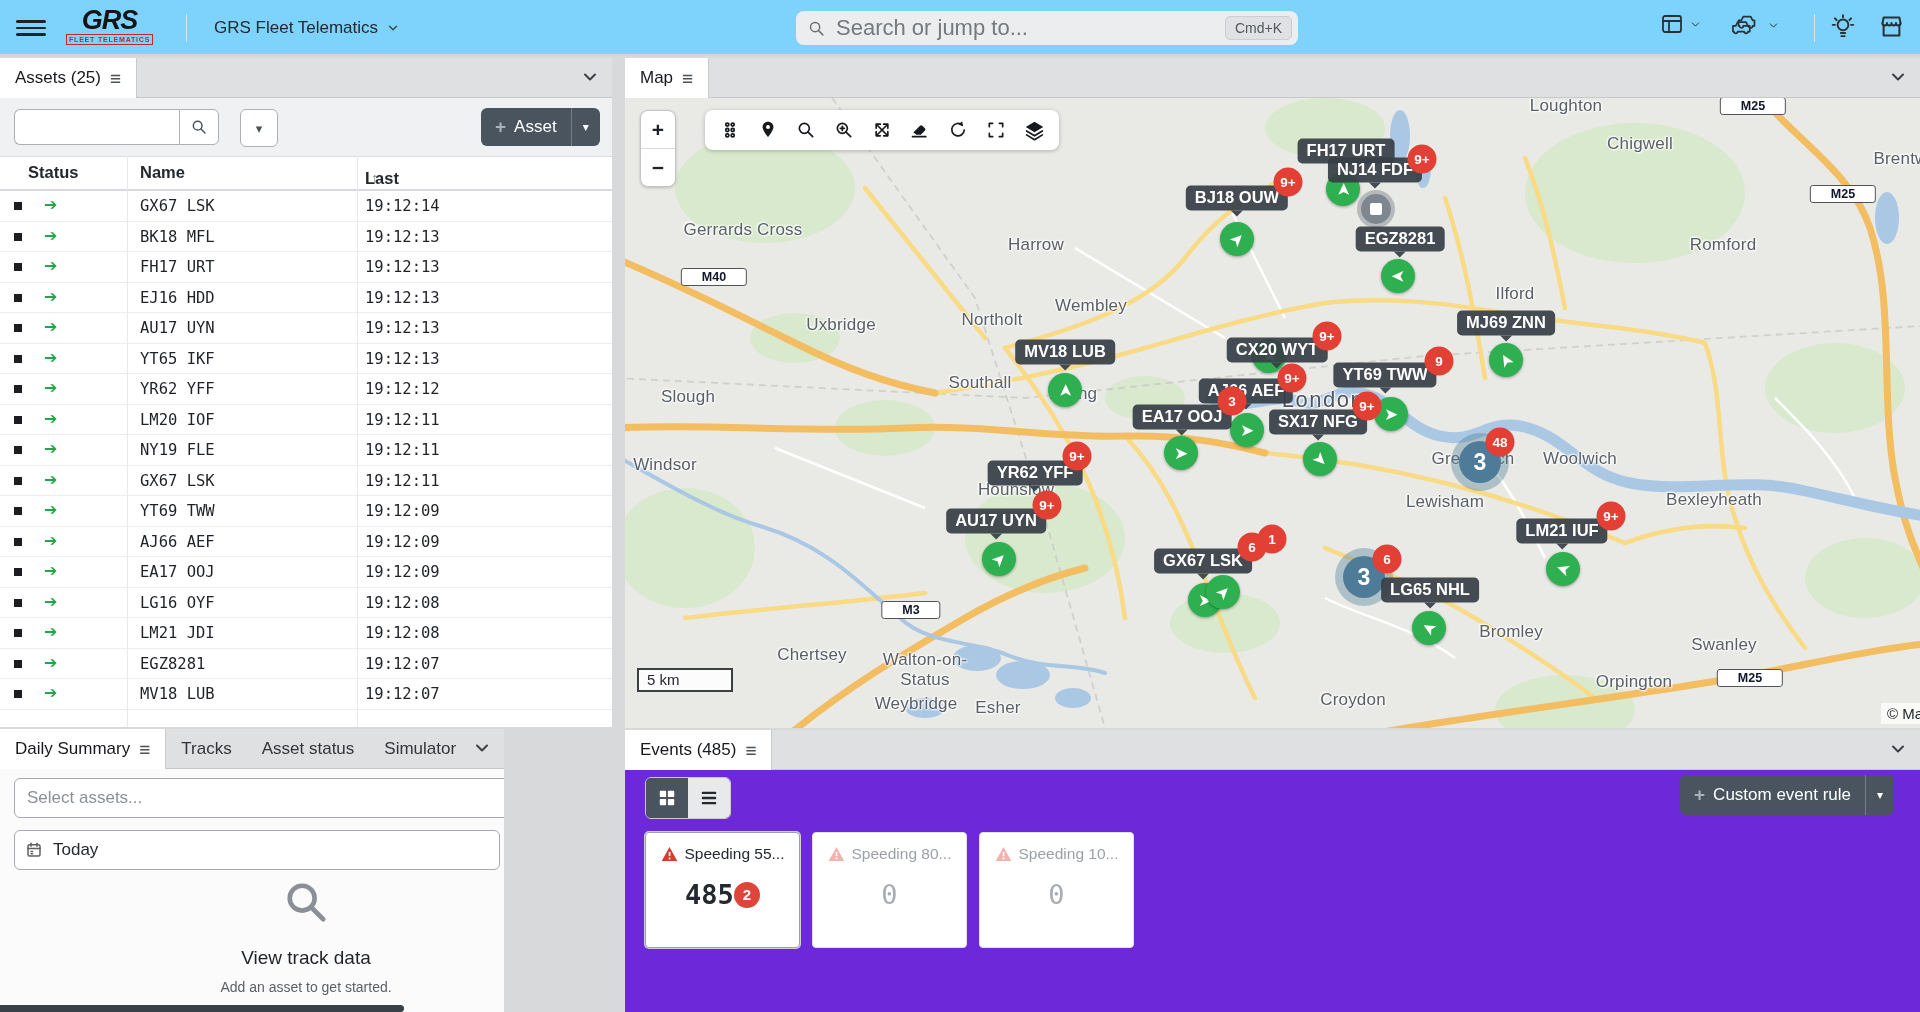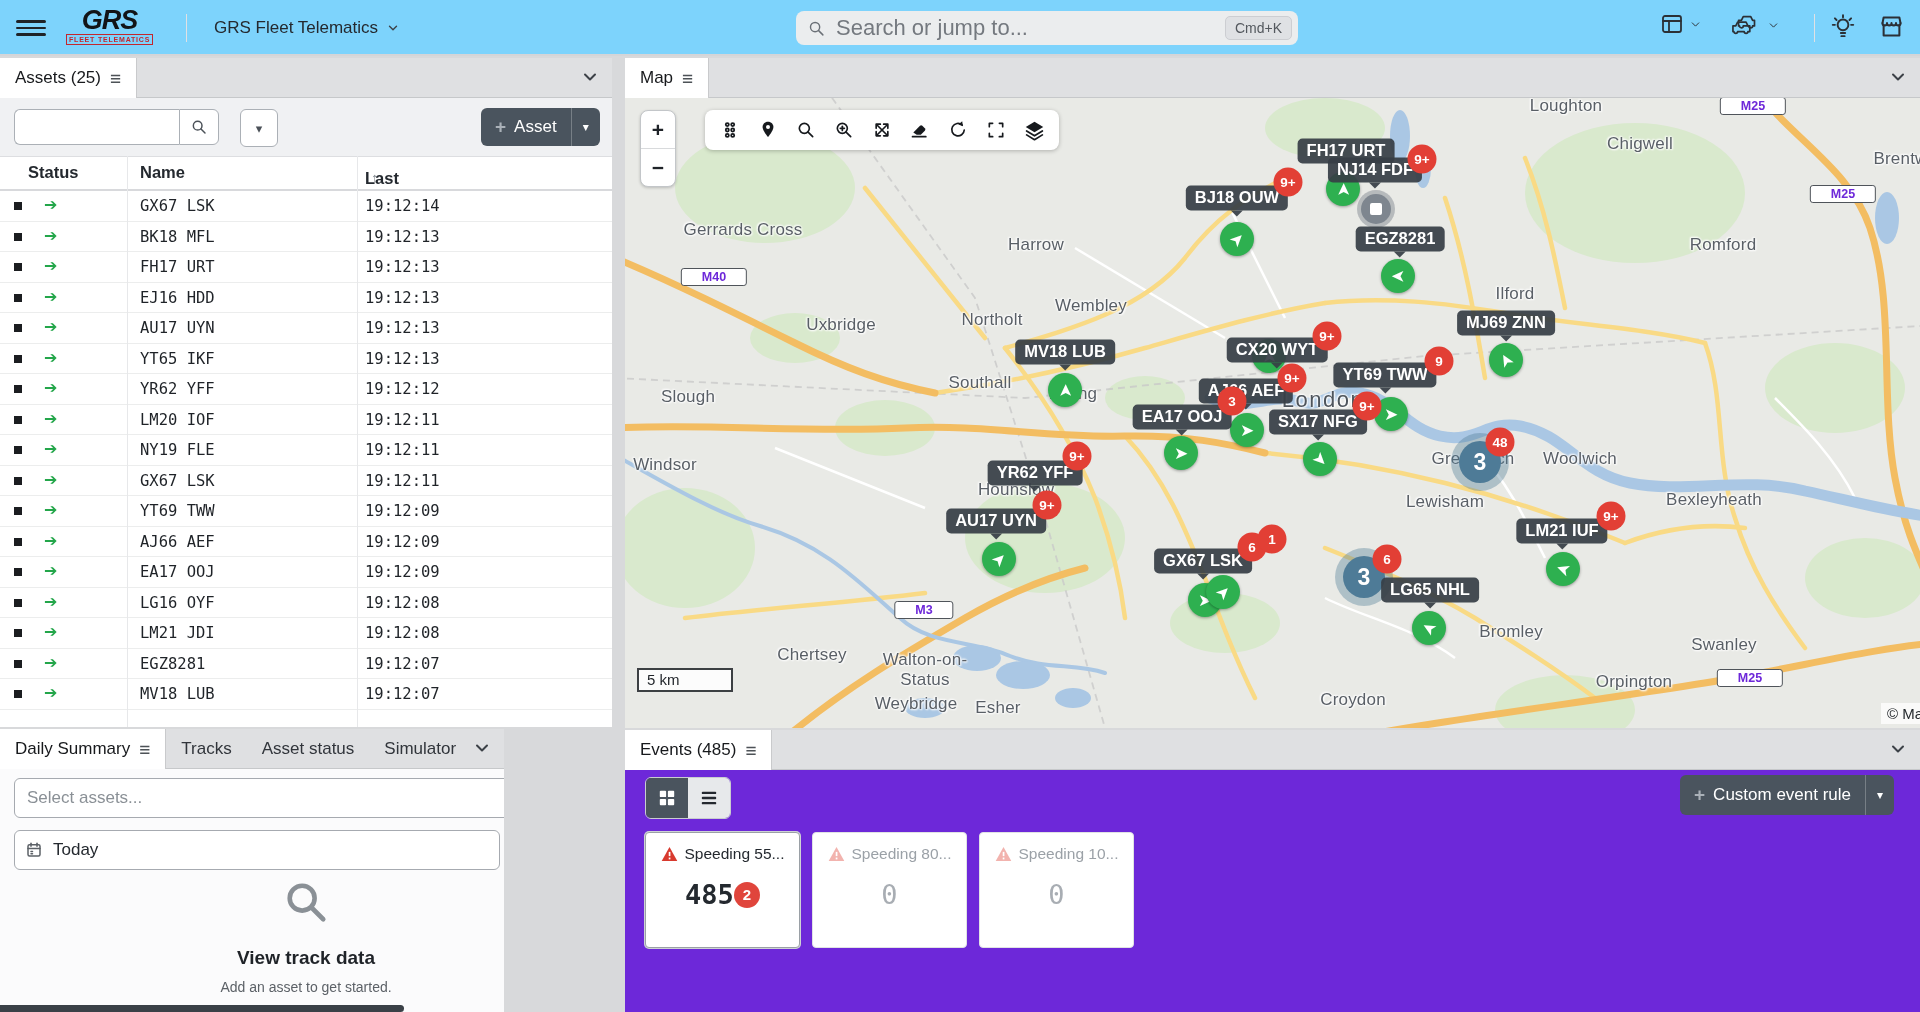--- a/index.html
+++ b/index.html
@@ -59,31 +59,31 @@
   .sortarrow{color:#8a9096;font-weight:normal;font-size:15px;margin-left:6px;}
 
   
   #tracks-panel{left:0;top:729px;width:504px;height:283px;background:#fbfbfc;overflow:hidden;}
   #selectbox{position:absolute;left:14px;top:49px;width:584px;height:40px;background:#fff;border:1px solid #a6aab0;border-radius:6px;box-sizing:border-box;display:flex;align-items:center;padding:4px 12px;cursor:pointer;}
   #selectbox .ph{flex:1;color:#8a9096;font-size:17px;}
   #datebox{position:absolute;left:14px;top:101px;width:486px;height:40px;background:#fff;border:1px solid #a6aab0;border-radius:6px;box-sizing:border-box;display:flex;align-items:center;gap:10px;padding:0 10px;cursor:pointer;font-size:17px;}
   .sqbtn{position:absolute;top:101px;width:39px;height:40px;background:#f6f7f8;border:1px solid #aeb3b9;border-radius:6px;box-sizing:border-box;display:flex;align-items:center;justify-content:center;cursor:pointer;}
   .sqbtn svg{stroke:#24292f;stroke-width:2;fill:none;stroke-linecap:round;stroke-linejoin:round;}
   #empty{position:absolute;left:0;top:150px;width:612px;text-align:center;}
-  #empty .ttl{font-size:19px;font-weight:bold;color:#1f2328;margin-top:18px;}
+  #empty .ttl{font-size:19px;font-weight:normal;color:#1f2328;margin-top:18px;}
   #empty .sub{font-size:14px;color:#5c6167;margin-top:10px;}
 
   
   #map-panel{left:625px;top:58px;width:1295px;height:670px;overflow:hidden;}
   #map-canvas{position:relative;width:1561px;height:630px;background:#e9eae6;overflow:hidden;cursor:grab;}
   #basemap{position:absolute;left:0;top:0;z-index:1;}
   .place{position:absolute;transform:translate(-50%,-50%);font-size:17px;color:#595f66;letter-spacing:.2px;white-space:pre;text-align:center;z-index:2;
          text-shadow:0 0 2px #fff,0 0 3px #fff,1px 1px 2px #fff,-1px -1px 2px #fff;}
   .place.big{font-size:22px;color:#4e555c;letter-spacing:1.5px;font-weight:500;}
-  .roadbadge{position:absolute;transform:translate(-50%,-50%);font-size:12.5px;font-weight:bold;color:#6d28d9;background:#fff;border:1.5px solid #4f545a;border-radius:3px;padding:0 20px;line-height:16px;z-index:2;}
+  .roadbadge{position:absolute;transform:translate(-50%,-50%);font-size:12.5px;font-weight:bold;color:#0f172a;background:#fff;border:1.5px solid #4f545a;border-radius:3px;padding:0 20px;line-height:16px;z-index:2;}
   .vmark{position:absolute;transform:translate(-50%,-50%);width:34px;height:34px;border-radius:50%;background:#2eb050;z-index:3;display:flex;align-items:center;justify-content:center;box-shadow:0 1px 3px rgba(0,0,0,.35);cursor:pointer;}
   .varrow{color:#fff;font-size:17px;line-height:1;}
   .smark{position:absolute;transform:translate(-50%,-50%);width:30px;height:30px;border-radius:50%;background:#7e868f;box-shadow:0 0 0 4px rgba(140,146,153,.55);z-index:3;display:flex;align-items:center;justify-content:center;cursor:pointer;}
   .smark i{width:12px;height:12px;background:#fff;border-radius:2px;}
   .cluster{position:absolute;transform:translate(-50%,-50%);width:42px;height:42px;border-radius:50%;background:#4e7b97;box-shadow:0 0 0 8px rgba(78,123,151,.38);color:#fff;font-size:23px;font-weight:bold;display:flex;align-items:center;justify-content:center;z-index:4;cursor:pointer;}
   .vlabel{position:absolute;transform:translate(-50%,-50%);background:rgba(55,62,70,.93);color:#fff;font-weight:bold;font-size:16.5px;padding:2px 9px 4px;border-radius:5px;white-space:nowrap;z-index:5;cursor:pointer;}
   .vlabel:after{content:"";position:absolute;left:50%;bottom:-6px;margin-left:-6px;border:6px solid transparent;border-top-color:rgba(55,62,70,.93);border-bottom:none;}
   .cbadge{position:absolute;transform:translate(-50%,-50%);min-width:29px;height:29px;border-radius:15px;background:#e23f35;color:#fff;font-weight:bold;font-size:13.5px;display:flex;align-items:center;justify-content:center;z-index:6;padding:0 3px;box-sizing:border-box;cursor:pointer;}
   #zoomctl{position:absolute;left:15px;top:12px;width:34px;background:#fff;border:1px solid #c3c6c9;border-radius:8px;z-index:7;box-shadow:0 1px 3px rgba(0,0,0,.2);overflow:hidden;}
   #zoomctl div{height:37px;display:flex;align-items:center;justify-content:center;font-size:21px;font-weight:bold;cursor:pointer;color:#1f2328;}
@@ -503,21 +503,21 @@
           <span class="place" style="left: 886px; top: 534px;">Bromley</span>
           <span class="place" style="left: 820px; top: 404px;">Lewisham</span>
           <span class="place" style="left: 848px; top: 361px;">Greenwich</span>
           <span class="place" style="left: 955px; top: 361px;">Woolwich</span>
           <span class="place" style="left: 1089px; top: 402px;">Bexleyheath</span>
           <span class="place" style="left: 1009px; top: 584px;">Orpington</span>
           <span class="place" style="left: 1099px; top: 547px;">Swanley</span>
           <span class="roadbadge" style="left: 1128px; top: 8px;">M25</span>
           <span class="roadbadge" style="left: 1218px; top: 96px;">M25</span>
           <span class="roadbadge" style="left: 89px; top: 179px;">M40</span>
-          <span class="roadbadge" style="left: 299px; top: 512px;">M3</span>
+          <span class="roadbadge" style="left: 286px; top: 512px;">M3</span>
           <span class="roadbadge" style="left: 1125px; top: 580px;">M25</span>
           <span class="vmark" style="left: 718px; top: 91px;">
             <span class="varrow" style="transform: rotate(-90deg);">➤</span>
           </span>
           <span class="vmark" style="left: 612px; top: 141px;">
             <span class="varrow" style="transform: rotate(-45deg);">➤</span>
           </span>
           <span class="vmark" style="left: 773px; top: 178px;">
             <span class="varrow" style="transform: rotate(180deg);">➤</span>
           </span>

